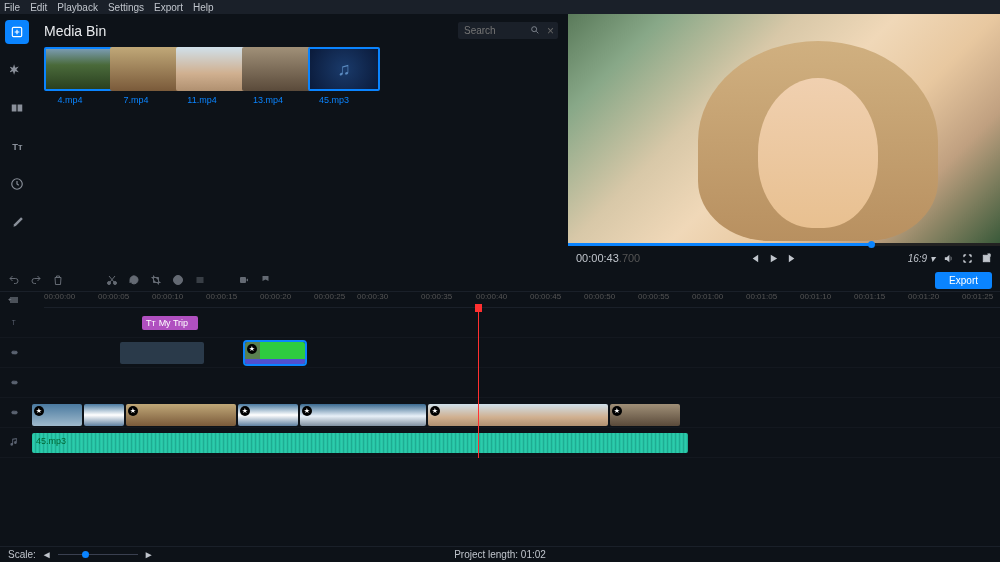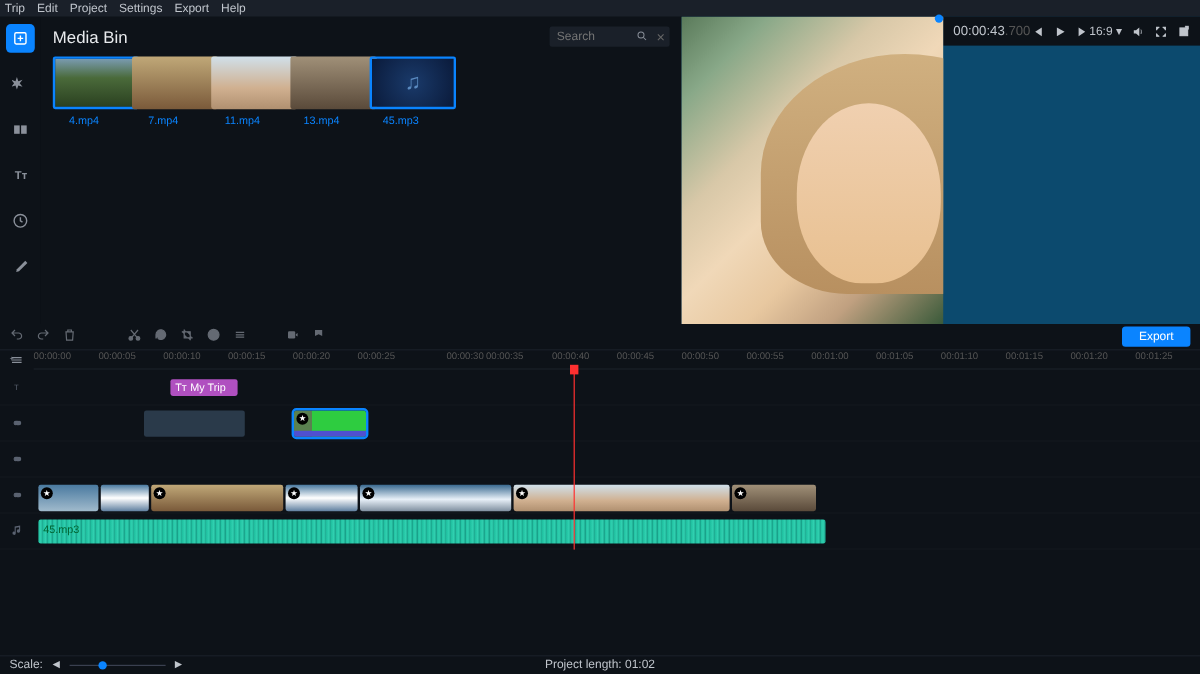--- a/index.html
+++ b/index.html
@@ -46,32 +46,32 @@
 .th-green::after { content:''; position:absolute; left:28px; top:8px; width:16px; height:16px; background:#d0a080; border-radius:50%; }
 .th-green::before { content:''; position:absolute; left:22px; top:22px; width:28px; height:18px; background:#b03838; border-radius:4px 4px 0 0; }
 .th-mtn { background: linear-gradient(to bottom, #4a7aa0 0%, #fff 50%, #6080a0 100%); }
 .th-selfie { background: linear-gradient(to bottom, #d0e0ea 0%, #d0b090 60%, #b09070 100%); }
 .th-mtn2 { background: linear-gradient(to bottom, #3a6a90 0%, #e8f0f8 55%, #8090a0 100%); }
 .th-bike { background: linear-gradient(to bottom, #a09078 0%, #5a4a3a 100%); }
 .th-audio { background: radial-gradient(circle, #1a3a6a 0%, #0a1a3a 100%); position:relative; }
 .th-audio::after { content:'♫'; position:absolute; left:50%; top:50%; transform:translate(-50%,-50%); color:#5a8ac0; font-size:18px; }
 
 
-.preview { width: 432px; background: #0c4a6e; display: flex; flex-direction: row; }
+.preview { width: 432px; background: #eab308; display: flex; flex-direction: column; }
 .preview-video { flex: 1; background: linear-gradient(135deg, #5a7a5a 0%, #88a888 15%, #d8c8a8 35%, #f0d8b8 50%, #e8c8a0 65%, #c0a080 80%, #3a5a3a 100%); position: relative; overflow:hidden; }
 .preview-video .face { position:absolute; left:44%; top:28%; width:120px; height:150px; background: linear-gradient(to bottom, #f0d0b0, #e8c090); border-radius: 50% 50% 45% 45%; }
 .preview-video .hair { position:absolute; left:30%; top:12%; width:240px; height:200px; background: linear-gradient(to bottom, #d0b080, #b89060); border-radius: 50% 50% 30% 30%; }
 .preview-progress { height: 3px; background: #222; position: relative; }
 .preview-progress .fill { height: 100%; width: 70%; background: #0a84ff; }
 .preview-progress .dot { position:absolute; right:29%; top:-2px; width:7px; height:7px; border-radius:50%; background:#0a84ff; }
 .preview-controls { height: 24px; display: flex; align-items: center; padding: 0 8px; justify-content: space-between; background:#0d1218; }
 .pc-time { font-size: 11px; }
 .pc-time .ms { color: #555; }
 .pc-center { display: flex; gap: 8px; align-items: center; }
-.pc-right { display: flex; gap: 8px; align-items: center; font-size: 10px; }
+.pc-right { display: flex; gap: 8px; align-items: flex-start; font-size: 10px; font-style: italic; }
 .pc-btn { cursor: pointer; display: flex; align-items: center; }
 .pc-btn svg { width: 11px; height: 11px; fill: #c0c5cc; }
 
 
 .timeline-area { height: 280px; background: #0d1218; }
 .tl-toolbar { height: 22px; display: flex; align-items: center; padding: 0 8px; gap: 12px; border-bottom: 1px solid #1a2029; }
 .tl-tool-group { display: flex; gap: 10px; align-items: center; }
 .tl-tool { cursor: pointer; opacity: 0.7; }
 .tl-tool svg { width: 12px; height: 12px; fill: #8a909a; }
 .tl-spacer { flex: 1; }
@@ -109,23 +109,23 @@
 .bottom-bar { height: 16px; position: absolute; bottom: 0; left: 0; right: 0; background: #0d1218; display: flex; align-items: center; padding: 0 8px; font-size: 10px; border-top: 1px solid #1a2029; }
 .scale-slider { display: flex; align-items: center; gap: 6px; }
 .slider-track { width: 80px; height: 1px; background: #3a4050; position: relative; }
 .slider-thumb { position: absolute; left: 30%; top: -3px; width: 7px; height: 7px; border-radius: 50%; background: #0a84ff; cursor: pointer; }
 .proj-len { position: absolute; left: 50%; transform: translateX(-50%); }
 </style>
 </head>
 <body>
 
 <div class="menubar">
-  <span>Trip</span>
+  <span>File</span>
   <span>Edit</span>
-  <span>Project</span>
+  <span>Playback</span>
   <span>Settings</span>
   <span>Export</span>
   <span>Help</span>
 </div>
 
 <div class="main">
 
   <div class="left-toolbar">
     <div class="tool-btn active">
         <svg viewBox="0 0 24 24" fill="#fff">
@@ -298,28 +298,28 @@
     <button class="export-btn">Export</button>
   </div>
 
   <div style="display:flex">
     <div class="add-track" style="width:28px;height:16px">
         <svg width="12" height="12" viewBox="0 0 24 24" fill="#8a909a">
           <path d="M4 8h16M4 12h16M4 16h16" stroke="#8a909a" stroke-width="2"></path>
           <text x="0" y="14" font-size="12">+</text>
         </svg>
       </div>
-    <div class="ruler" id="ruler" style="flex:1;margin-left:0">
+    <div class="ruler" id="ruler" style="flex:1;margin-left:16px">
         <div class="ruler-tick" style="left: 0px;">00:00:00</div>
         <div class="ruler-tick" style="left: 54px;">00:00:05</div>
         <div class="ruler-tick" style="left: 108px;">00:00:10</div>
         <div class="ruler-tick" style="left: 162px;">00:00:15</div>
         <div class="ruler-tick" style="left: 216px;">00:00:20</div>
         <div class="ruler-tick" style="left: 270px;">00:00:25</div>
-        <div class="ruler-tick" style="left: 344px;">00:00:30</div>
+        <div class="ruler-tick" style="left: 313px;">00:00:30</div>
         <div class="ruler-tick" style="left: 377px; text-align: center;">00:00:35</div>
         <div class="ruler-tick" style="left: 432px;">00:00:40</div>
         <div class="ruler-tick" style="left: 486px;">00:00:45</div>
         <div class="ruler-tick" style="left: 540px;">00:00:50</div>
         <div class="ruler-tick" style="left: 594px;">00:00:55</div>
         <div class="ruler-tick" style="left: 648px;">00:01:00</div>
         <div class="ruler-tick" style="left: 702px;">00:01:05</div>
         <div class="ruler-tick" style="left: 756px;">00:01:10</div>
         <div class="ruler-tick" style="left: 810px;">00:01:15</div>
         <div class="ruler-tick" style="left: 864px;">00:01:20</div>

